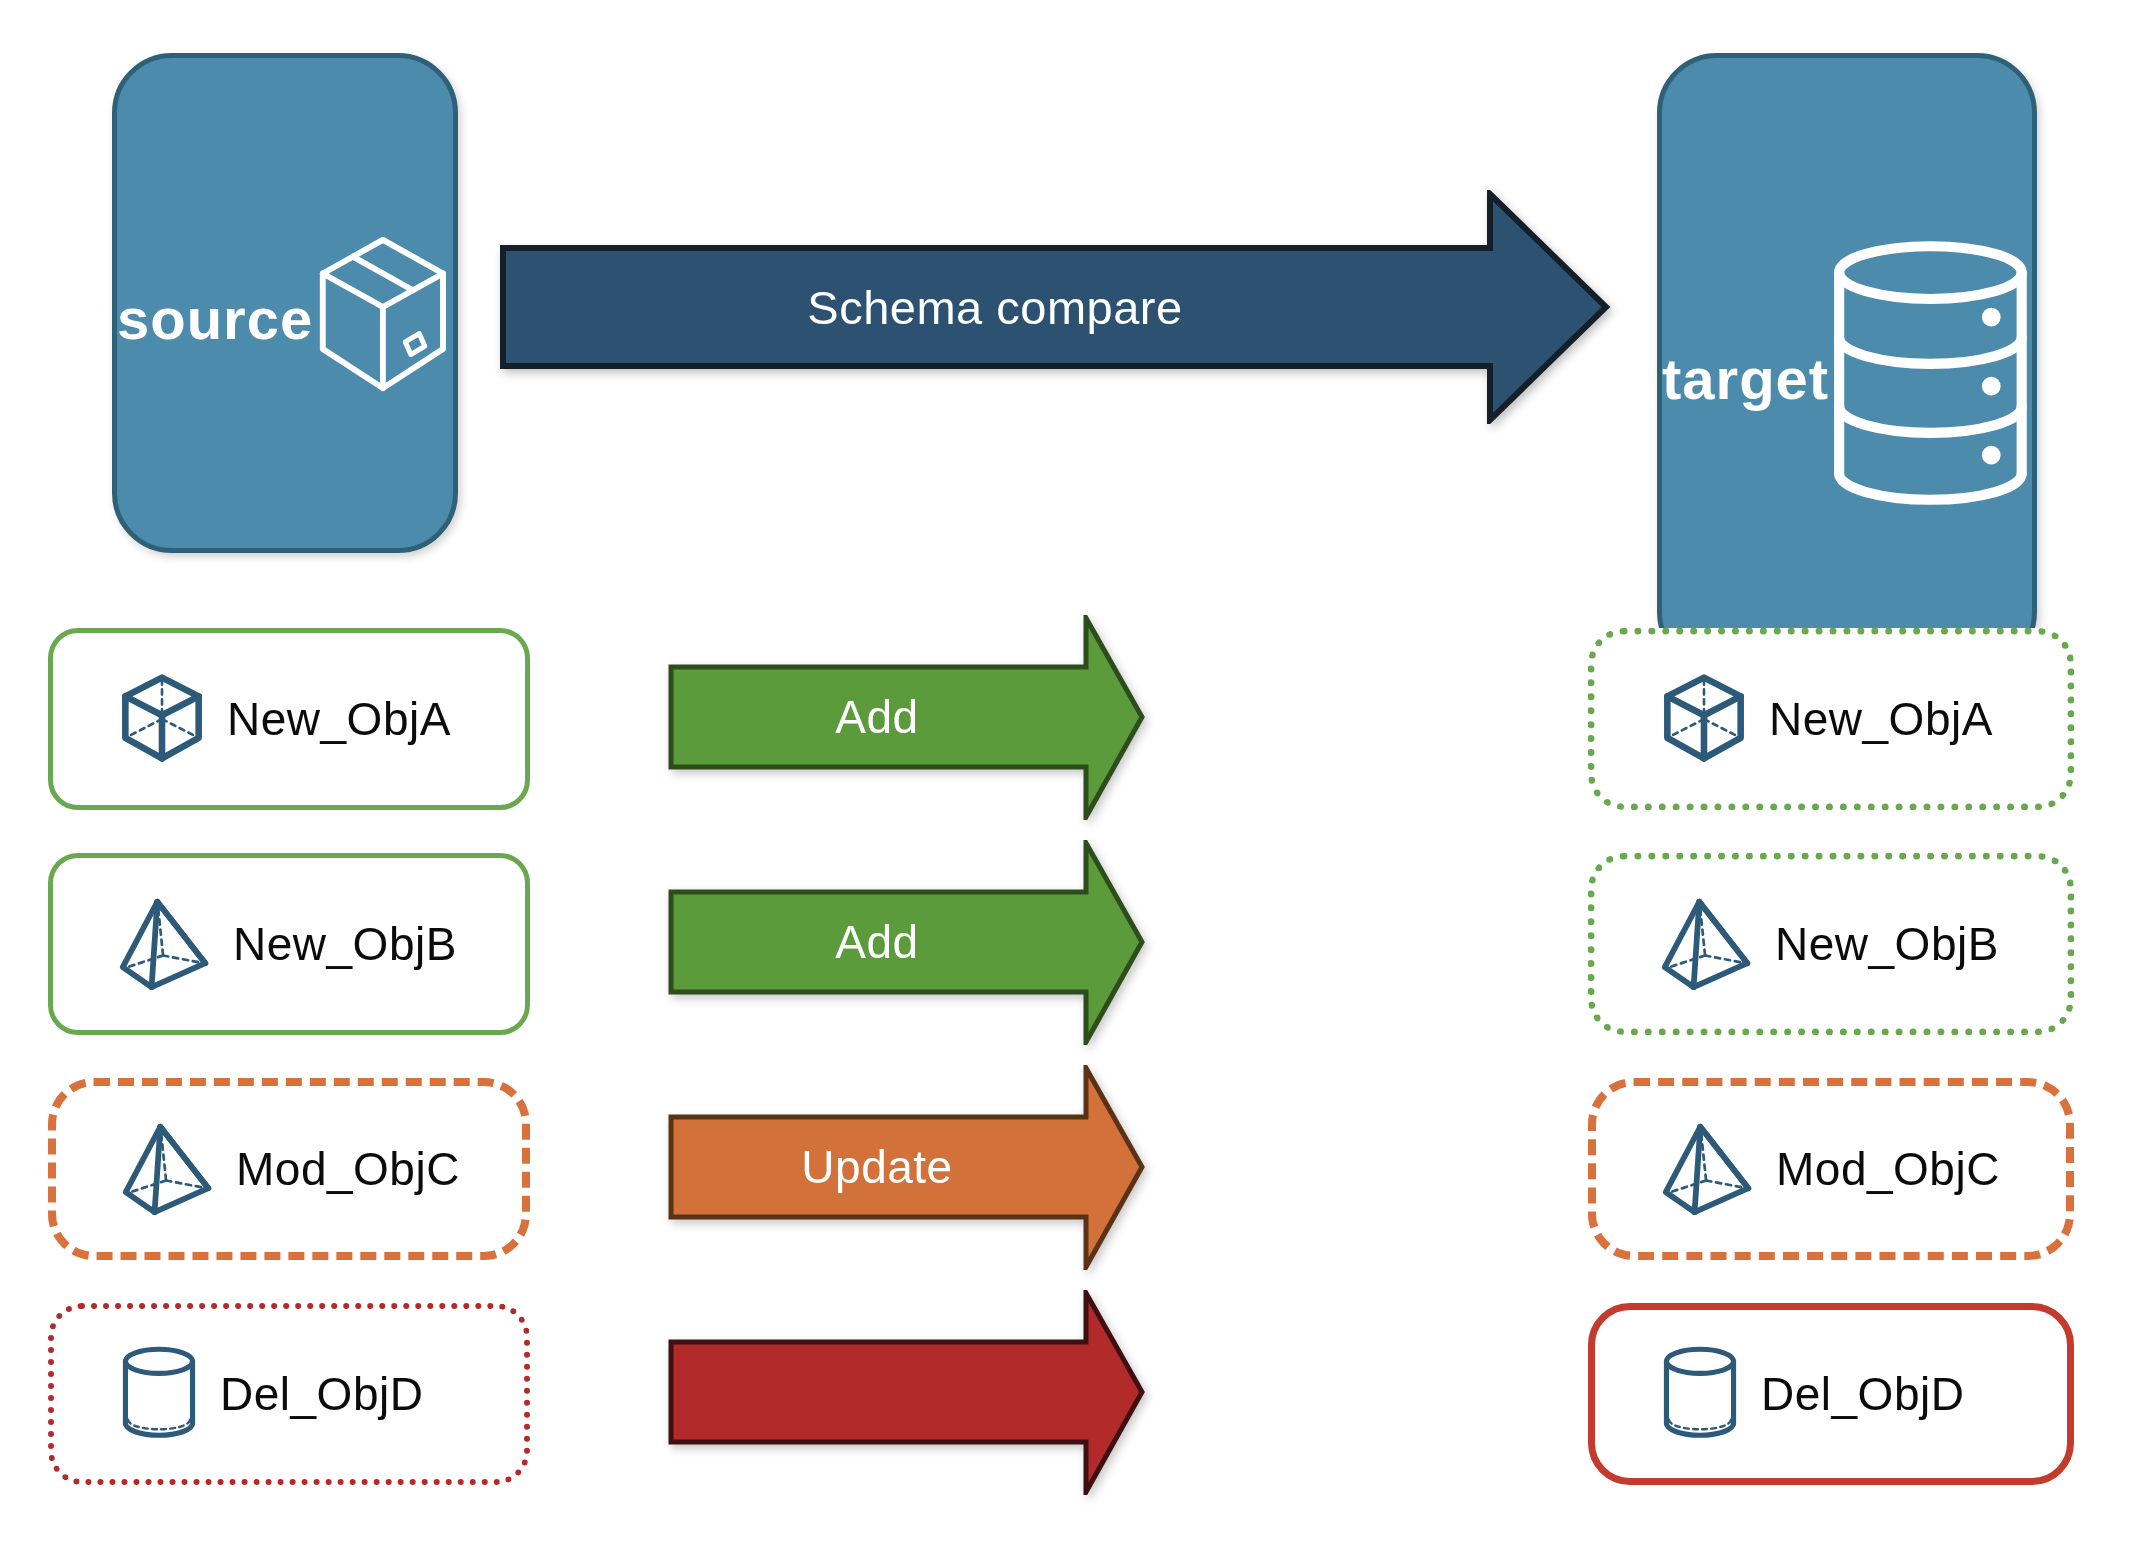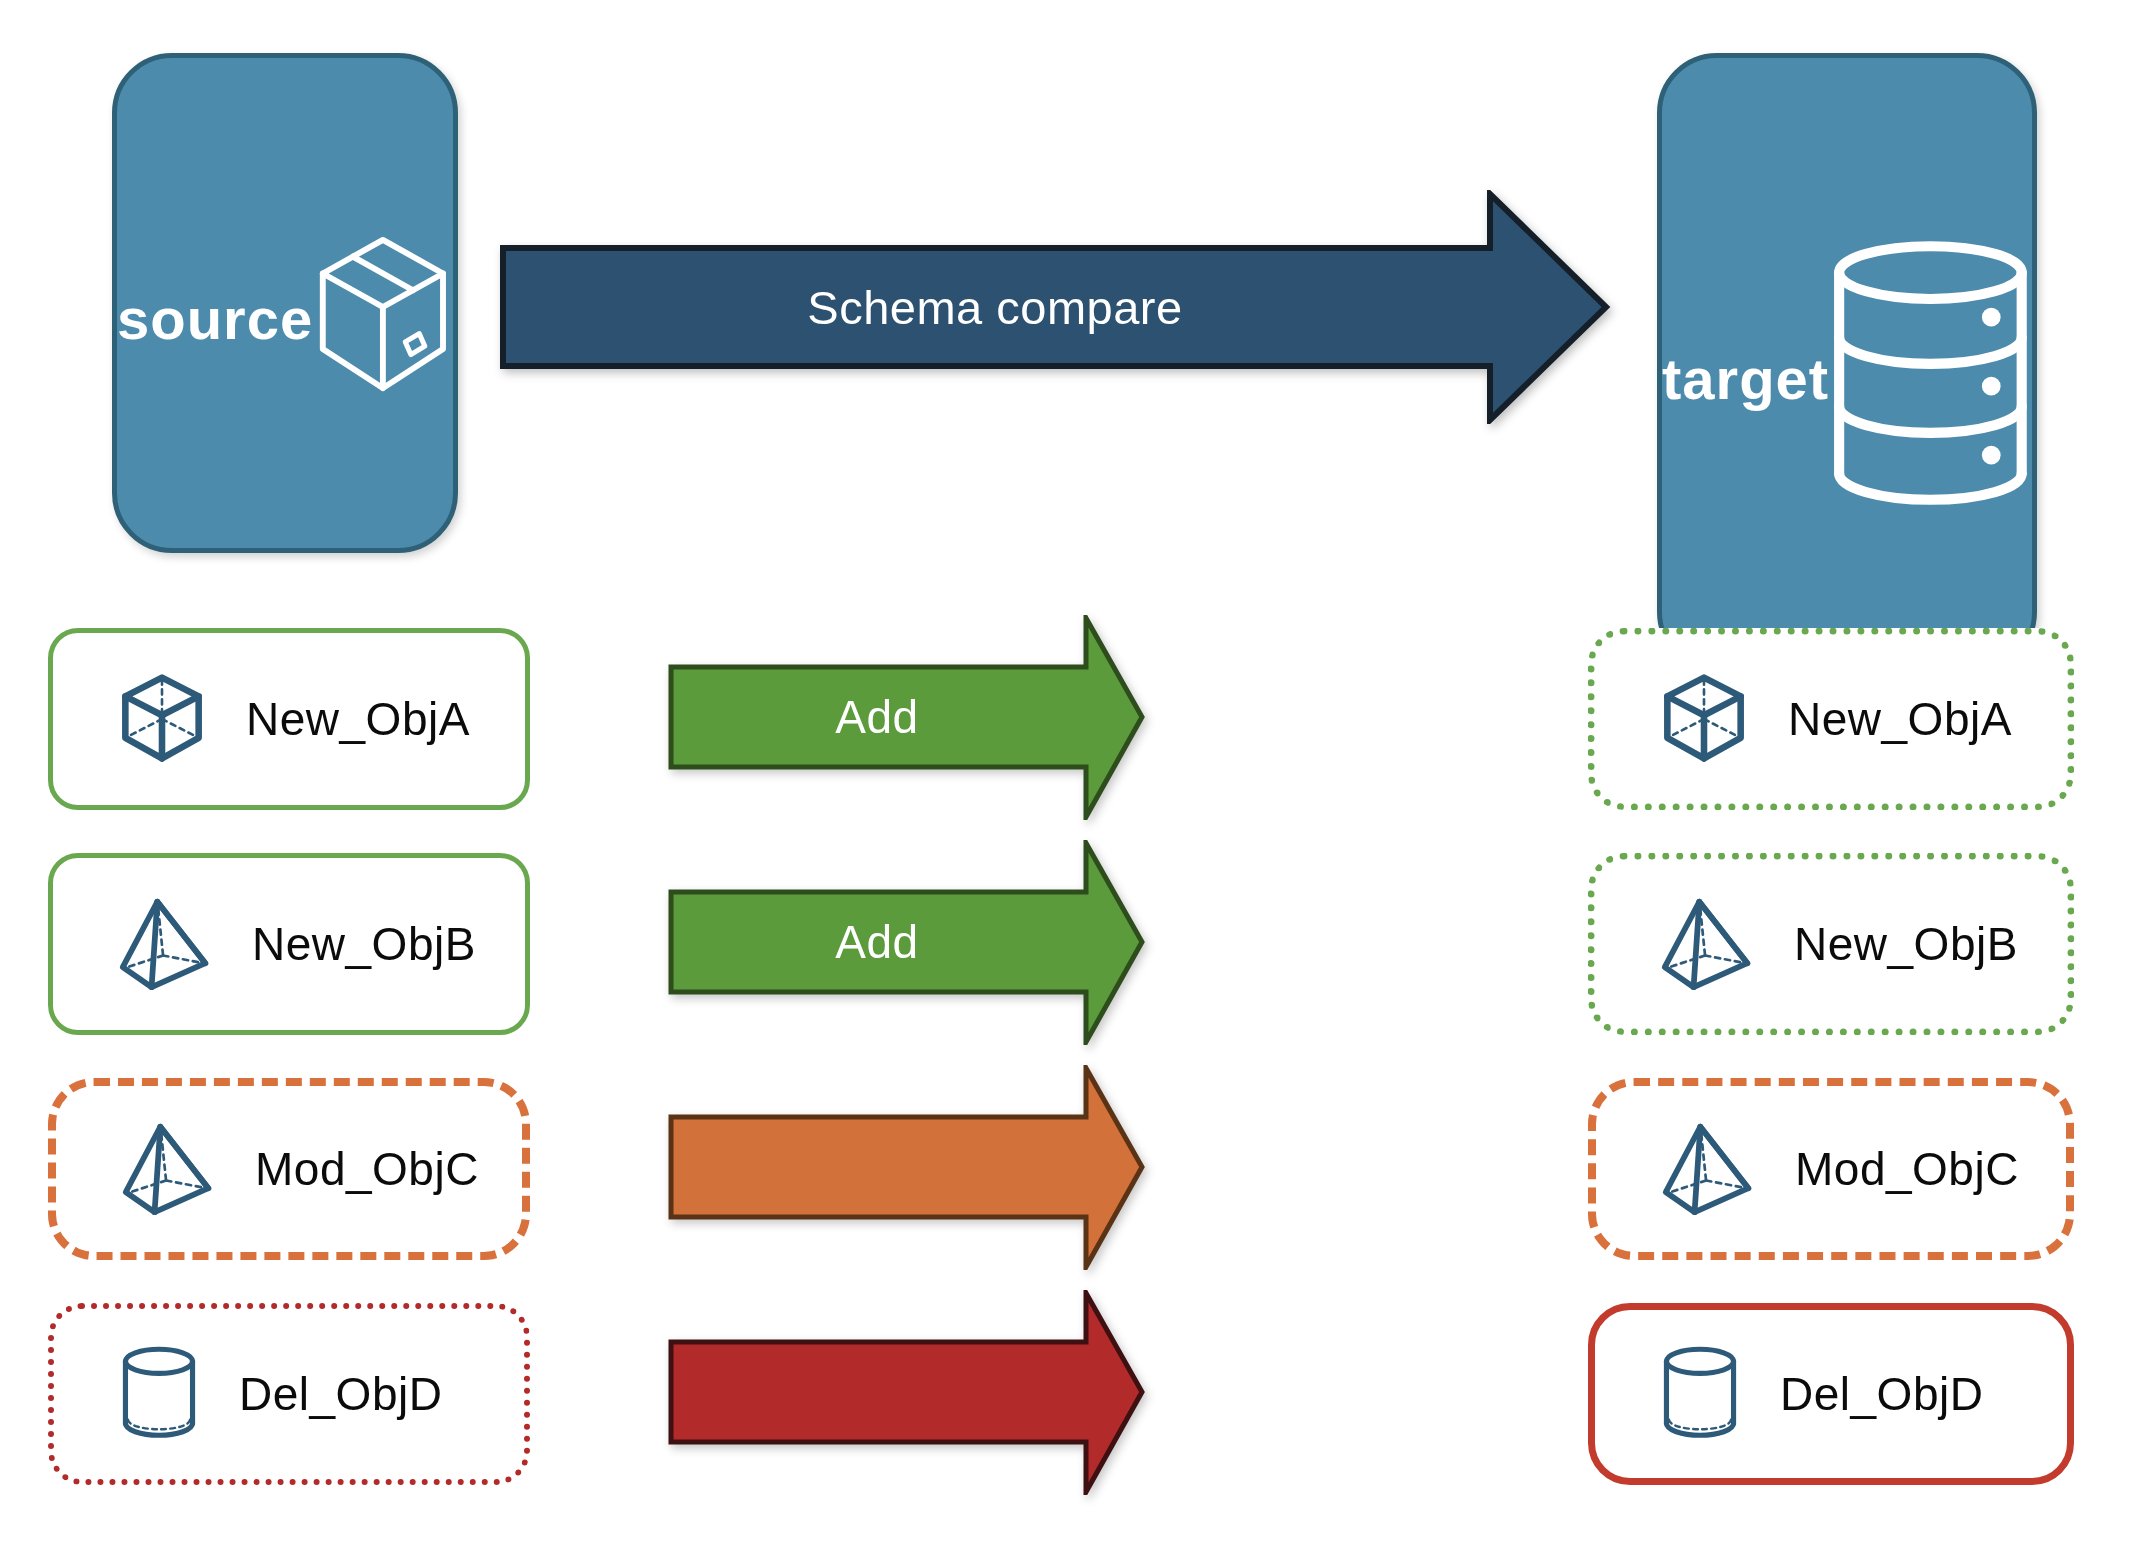--- a/index.html
+++ b/index.html
@@ -30,21 +30,21 @@
   .compare-arrow-svg{position:absolute;left:500px;top:190px;filter:drop-shadow(3px 4px 5px rgba(0,0,0,.25));}
   .compare-arrow-svg polygon{fill:var(--compare-fill);stroke:var(--compare-border);stroke-width:6;}
   .compare-label{
     position:absolute;left:500px;top:248px;width:990px;height:119px;
     display:flex;align-items:center;justify-content:center;
     color:#fff;font-size:47px;letter-spacing:.5px;
   }
   
   .obj-box{
     position:absolute;box-sizing:border-box;background:#fff;
-    display:flex;align-items:center;padding-left:62px;gap:37px;
+    display:flex;align-items:center;padding-left:62px;gap:18px;
   }
   .obj-box[data-style="solid-green"]{border:5px solid var(--green-outline);border-radius:30px;}
   .obj-box[data-style="dotted-green"]{border:7px dotted var(--green-outline);border-radius:36px;}
   .obj-box[data-style="dashed-orange"]{border:8px dashed var(--orange-outline);border-radius:46px;}
   .obj-box[data-style="dotted-red"]{border:6px dotted var(--red-dotted-outline);border-radius:34px;}
   .obj-box[data-style="solid-red"]{border:7px solid var(--red-solid-outline);border-radius:42px;}
   .obj-label{color:var(--label-text);font-size:46px;letter-spacing:.5px;}
   .obj-icon .v{fill:none;stroke:var(--icon-stroke);stroke-width:7;stroke-linejoin:round;stroke-linecap:round;}
   .obj-icon .vthin{fill:none;stroke:var(--icon-stroke);stroke-width:6;stroke-linejoin:round;stroke-linecap:round;}
   .obj-icon .h{fill:none;stroke:var(--icon-stroke);stroke-width:2.8;stroke-dasharray:5.5 5;stroke-linecap:round;}
@@ -157,20 +157,21 @@
       <path class="h" d="M48,62 L90,70"></path>
       <path class="vthin" d="M42,6 L6,74 L36,95 L92,70 Z"></path>
       <path class="vthin" d="M42,6 L36,95"></path>
       <path class="vthin" d="M42,6 L92,70"></path>
     </svg>
     <div class="obj-label">Mod_ObjC</div>
   </div>
   <svg class="action-arrow" style="left:668px;top:1065px;" width="478" height="205" viewBox="0 0 478 205" data-action="update">
     <polygon points="3,52 418,52 418,3 474,102 418,202 418,152 3,152"></polygon>
   </svg>
+  <div class="action-label" style="top:1117px;">Update</div>
   <div class="obj-box" style="left:1588px;top:1078px;width:486px;height:182px;" data-style="dashed-orange">
     <svg class="obj-icon" width="100" height="96" viewBox="0 0 100 100">
       <path class="h" d="M43,14 L48,62"></path>
       <path class="h" d="M48,62 L8,75"></path>
       <path class="h" d="M48,62 L90,70"></path>
       <path class="vthin" d="M42,6 L6,74 L36,95 L92,70 Z"></path>
       <path class="vthin" d="M42,6 L36,95"></path>
       <path class="vthin" d="M42,6 L92,70"></path>
     </svg>
     <div class="obj-label">Mod_ObjC</div>

